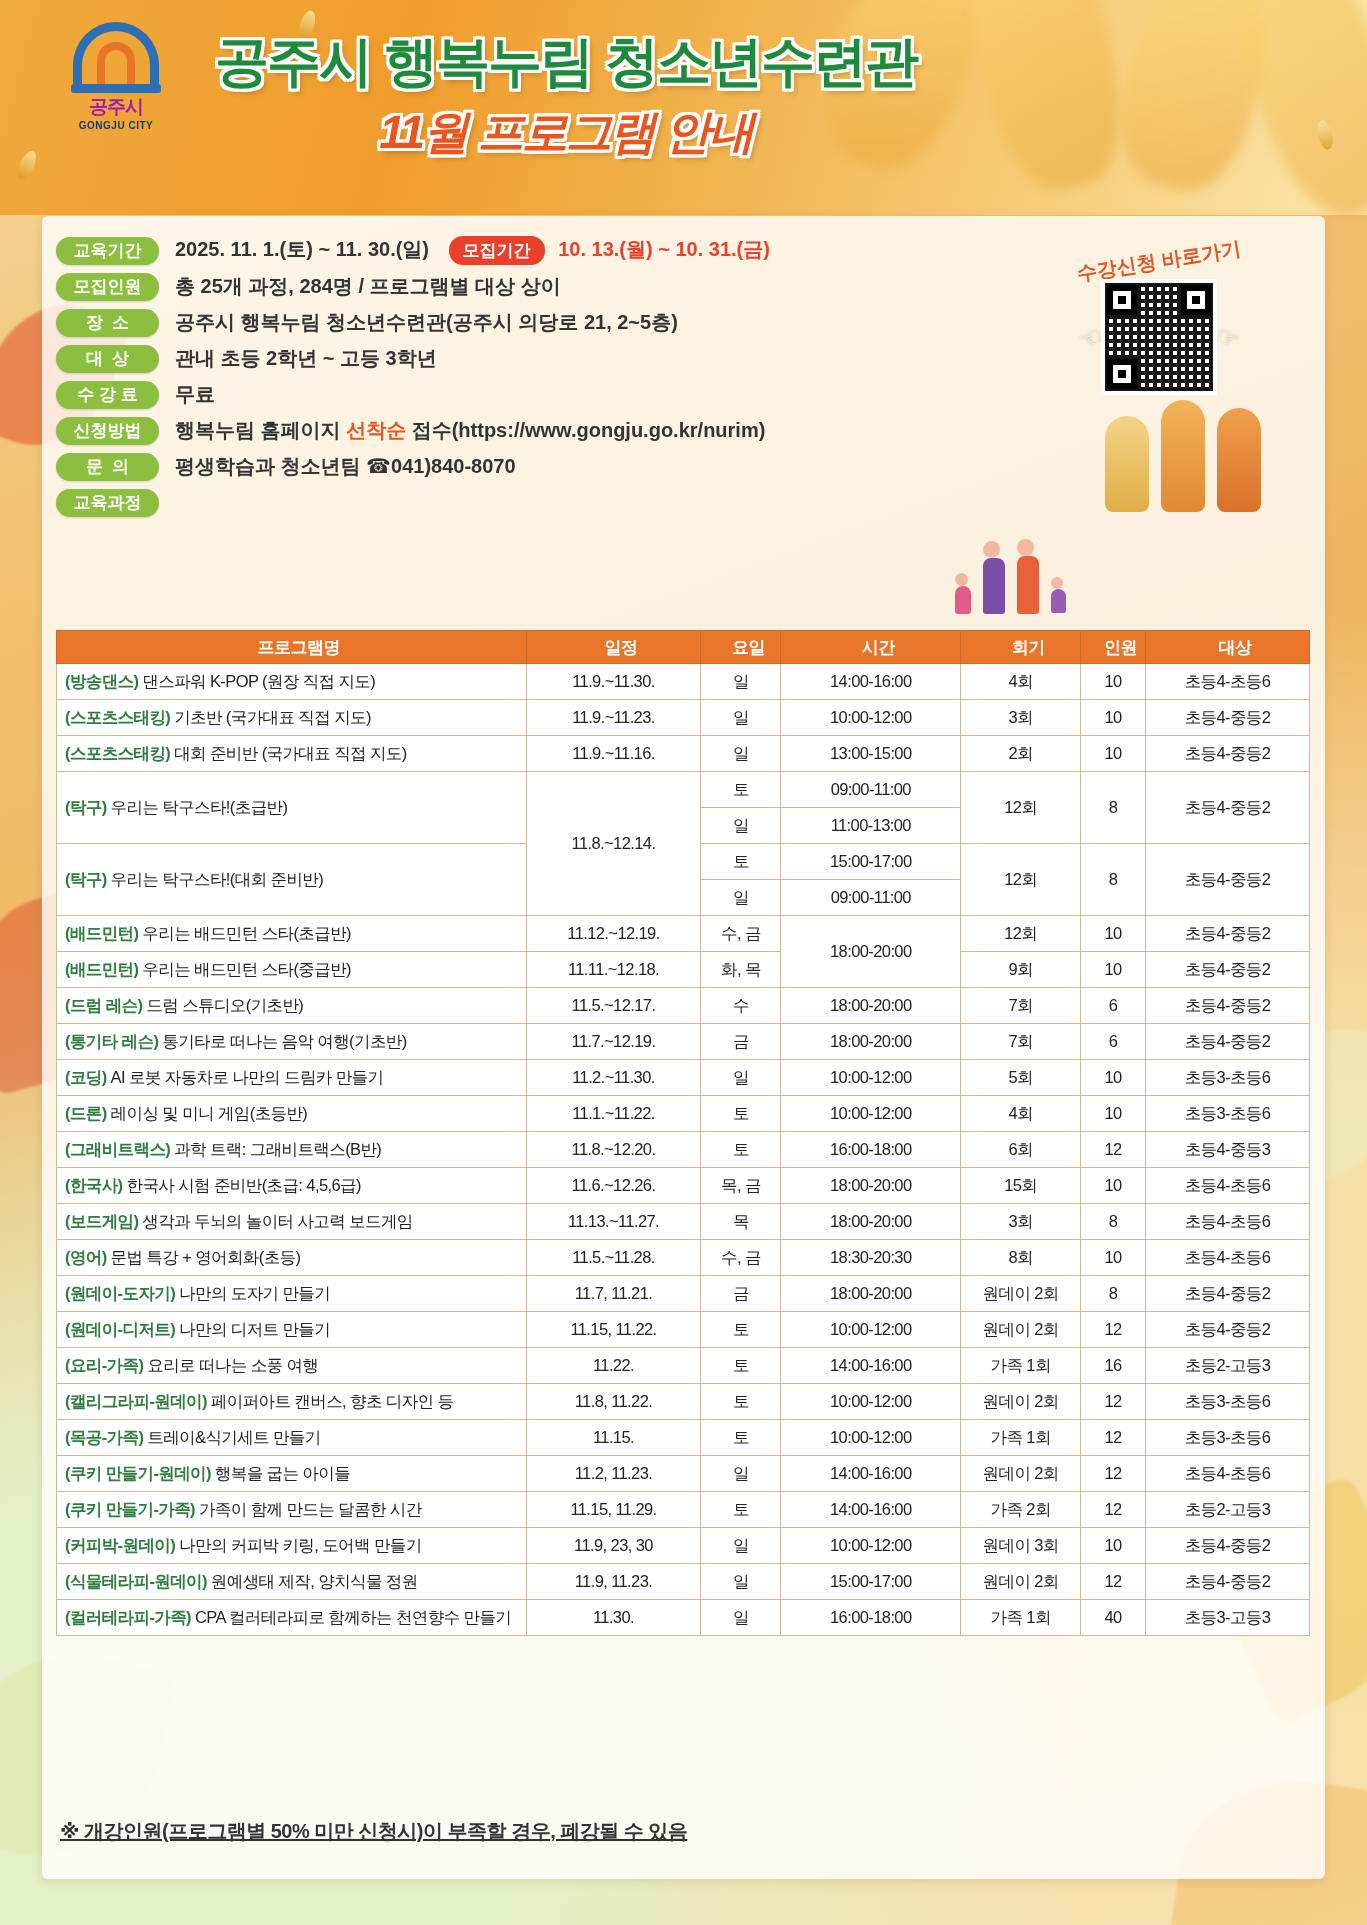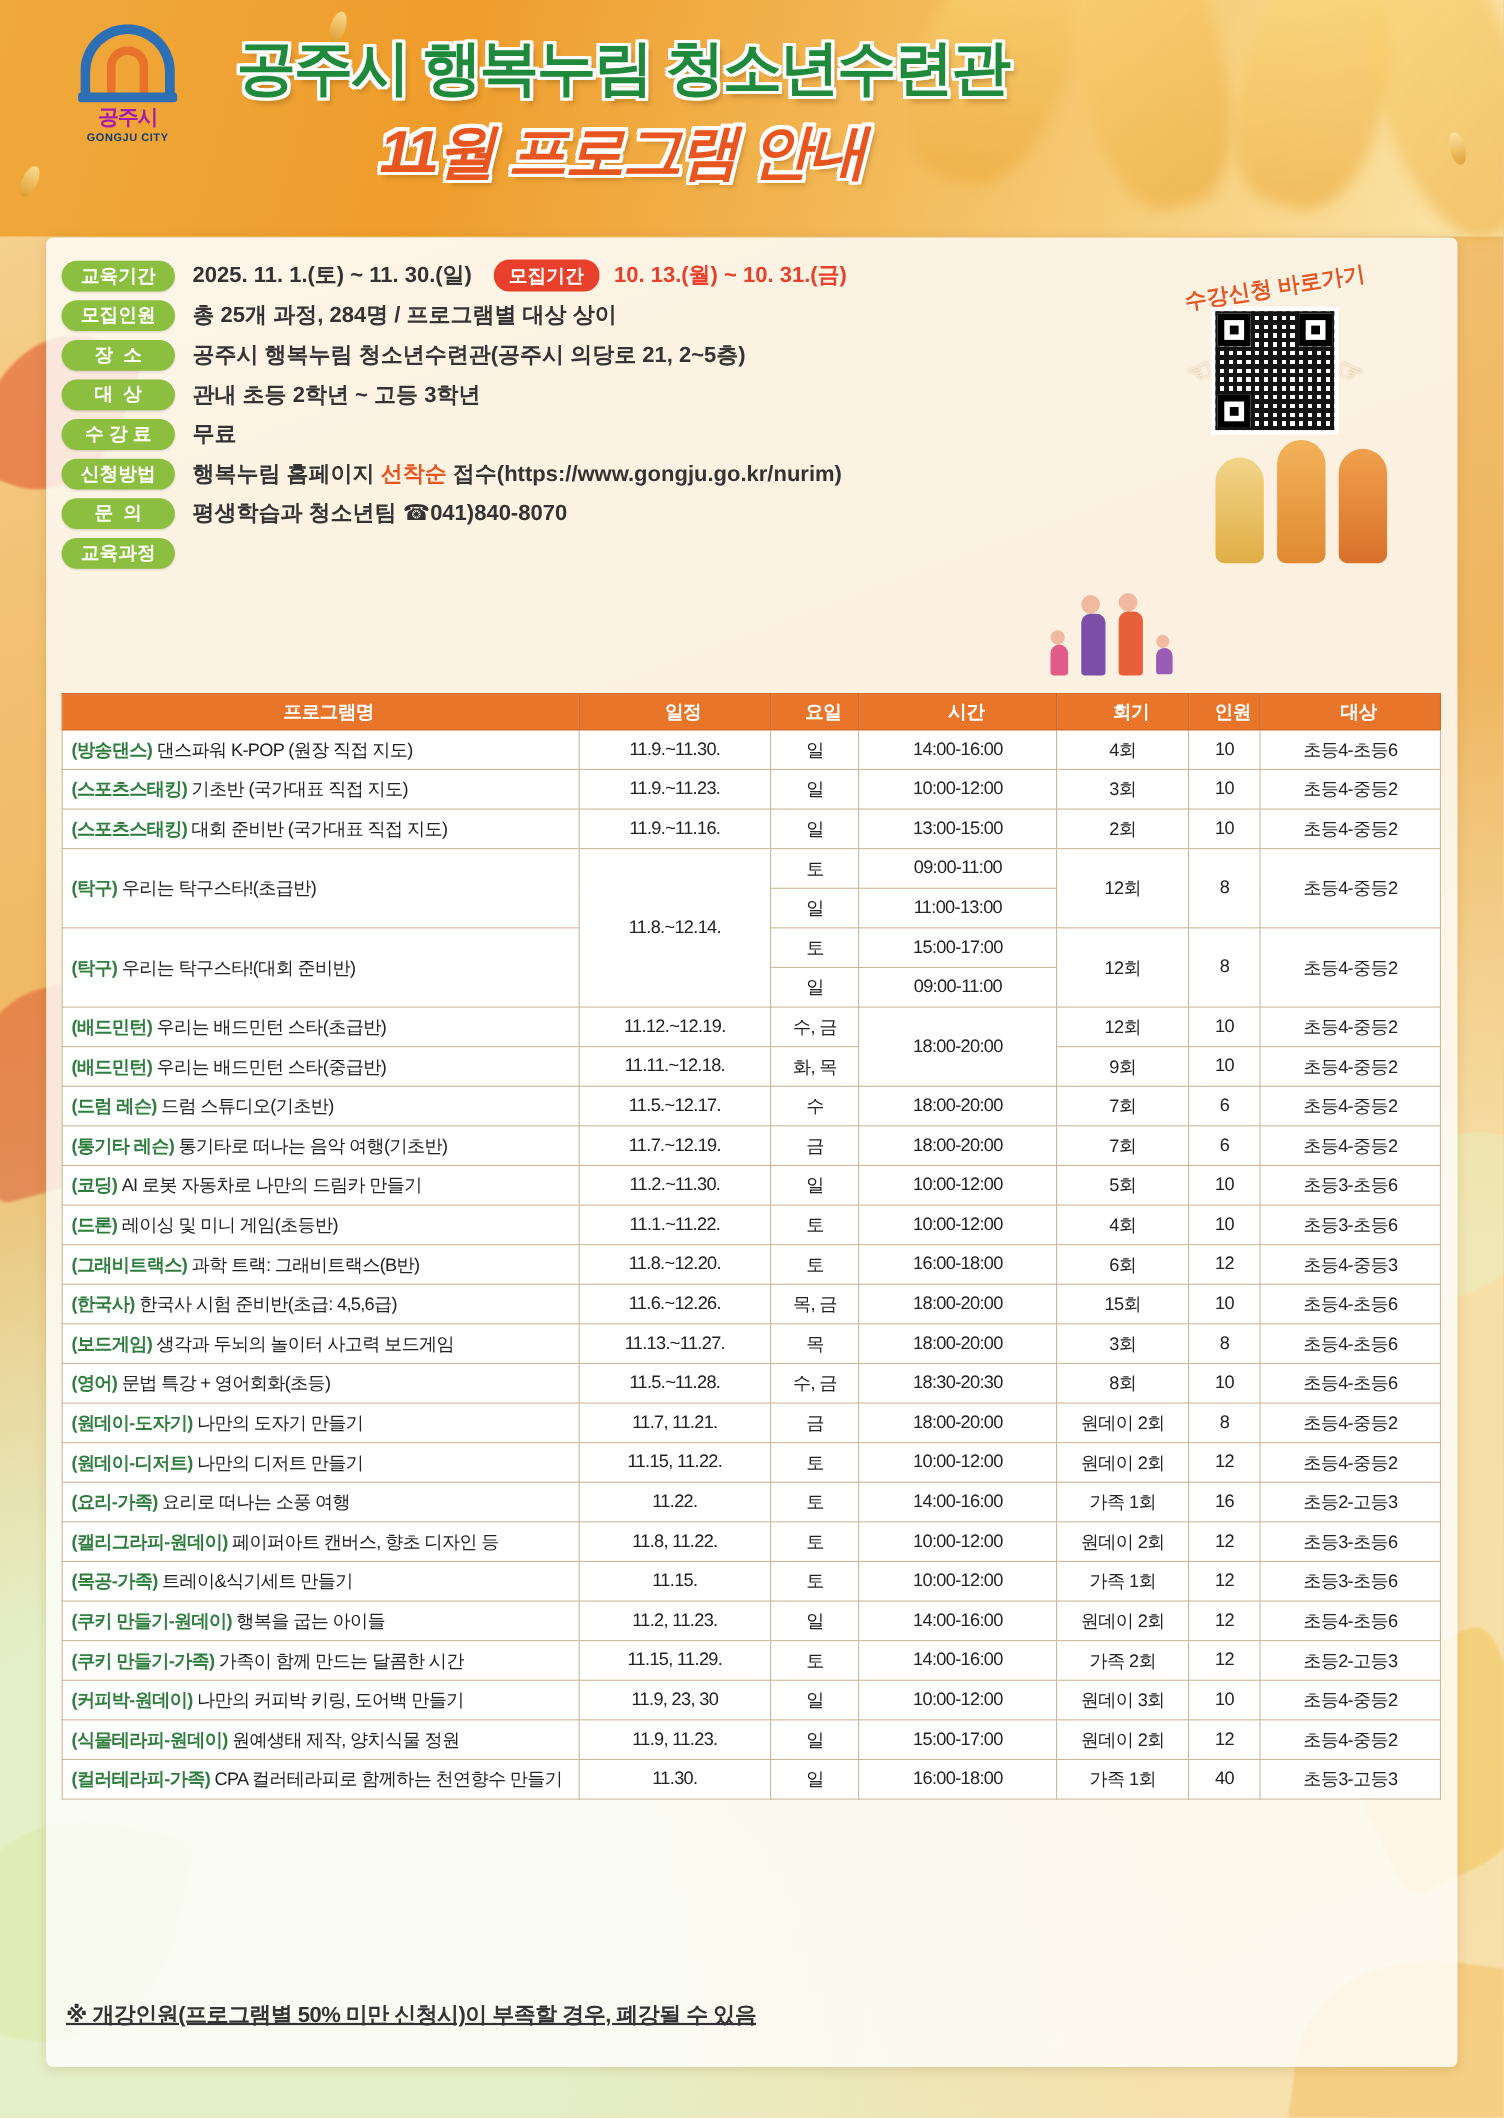--- a/index.html
+++ b/index.html
@@ -47,21 +47,21 @@
   .logo .nm{font-size:19px;font-weight:bold;color:#a21caf;margin-top:2px;letter-spacing:-1px;}
   .logo .en{font-size:10px;font-weight:bold;color:#123c6e;letter-spacing:.5px;}
 
   .title1{position:absolute;left:196px;top:26px;width:740px;text-align:center;
     font-size:54px;font-weight:bold;color:#1f8a3c;letter-spacing:-2px;
     text-shadow:
       -3px -3px 0 #fff, 3px -3px 0 #fff, -3px 3px 0 #fff, 3px 3px 0 #fff,
       0 -3px 0 #fff, 0 3px 0 #fff, -3px 0 0 #fff, 3px 0 0 #fff,
       4px 5px 5px rgba(120,70,10,.35);}
   .title2{position:absolute;left:196px;top:102px;width:740px;text-align:center;
-    font-size:54px;font-weight:bold;color:#e8551f;letter-spacing:-2px;font-style:italic;
+    font-size:46px;font-weight:bold;color:#e8551f;letter-spacing:-2px;font-style:italic;
     text-shadow:
       -3px -3px 0 #fff, 3px -3px 0 #fff, -3px 3px 0 #fff, 3px 3px 0 #fff,
       0 -3px 0 #fff, 0 3px 0 #fff, -3px 0 0 #fff, 3px 0 0 #fff,
       4px 5px 5px rgba(120,70,10,.35);}
 
   
   .card{position:absolute;left:42px;top:216px;width:1283px;height:1663px;z-index:2;
     background:rgba(255,255,255,.80);border-radius:6px;box-shadow:0 2px 10px rgba(130,90,30,.18);}
   .info{position:absolute;left:56px;top:236px;z-index:4;width:1080px;}
   .row{display:flex;align-items:center;margin-bottom:7px;height:29px;}

